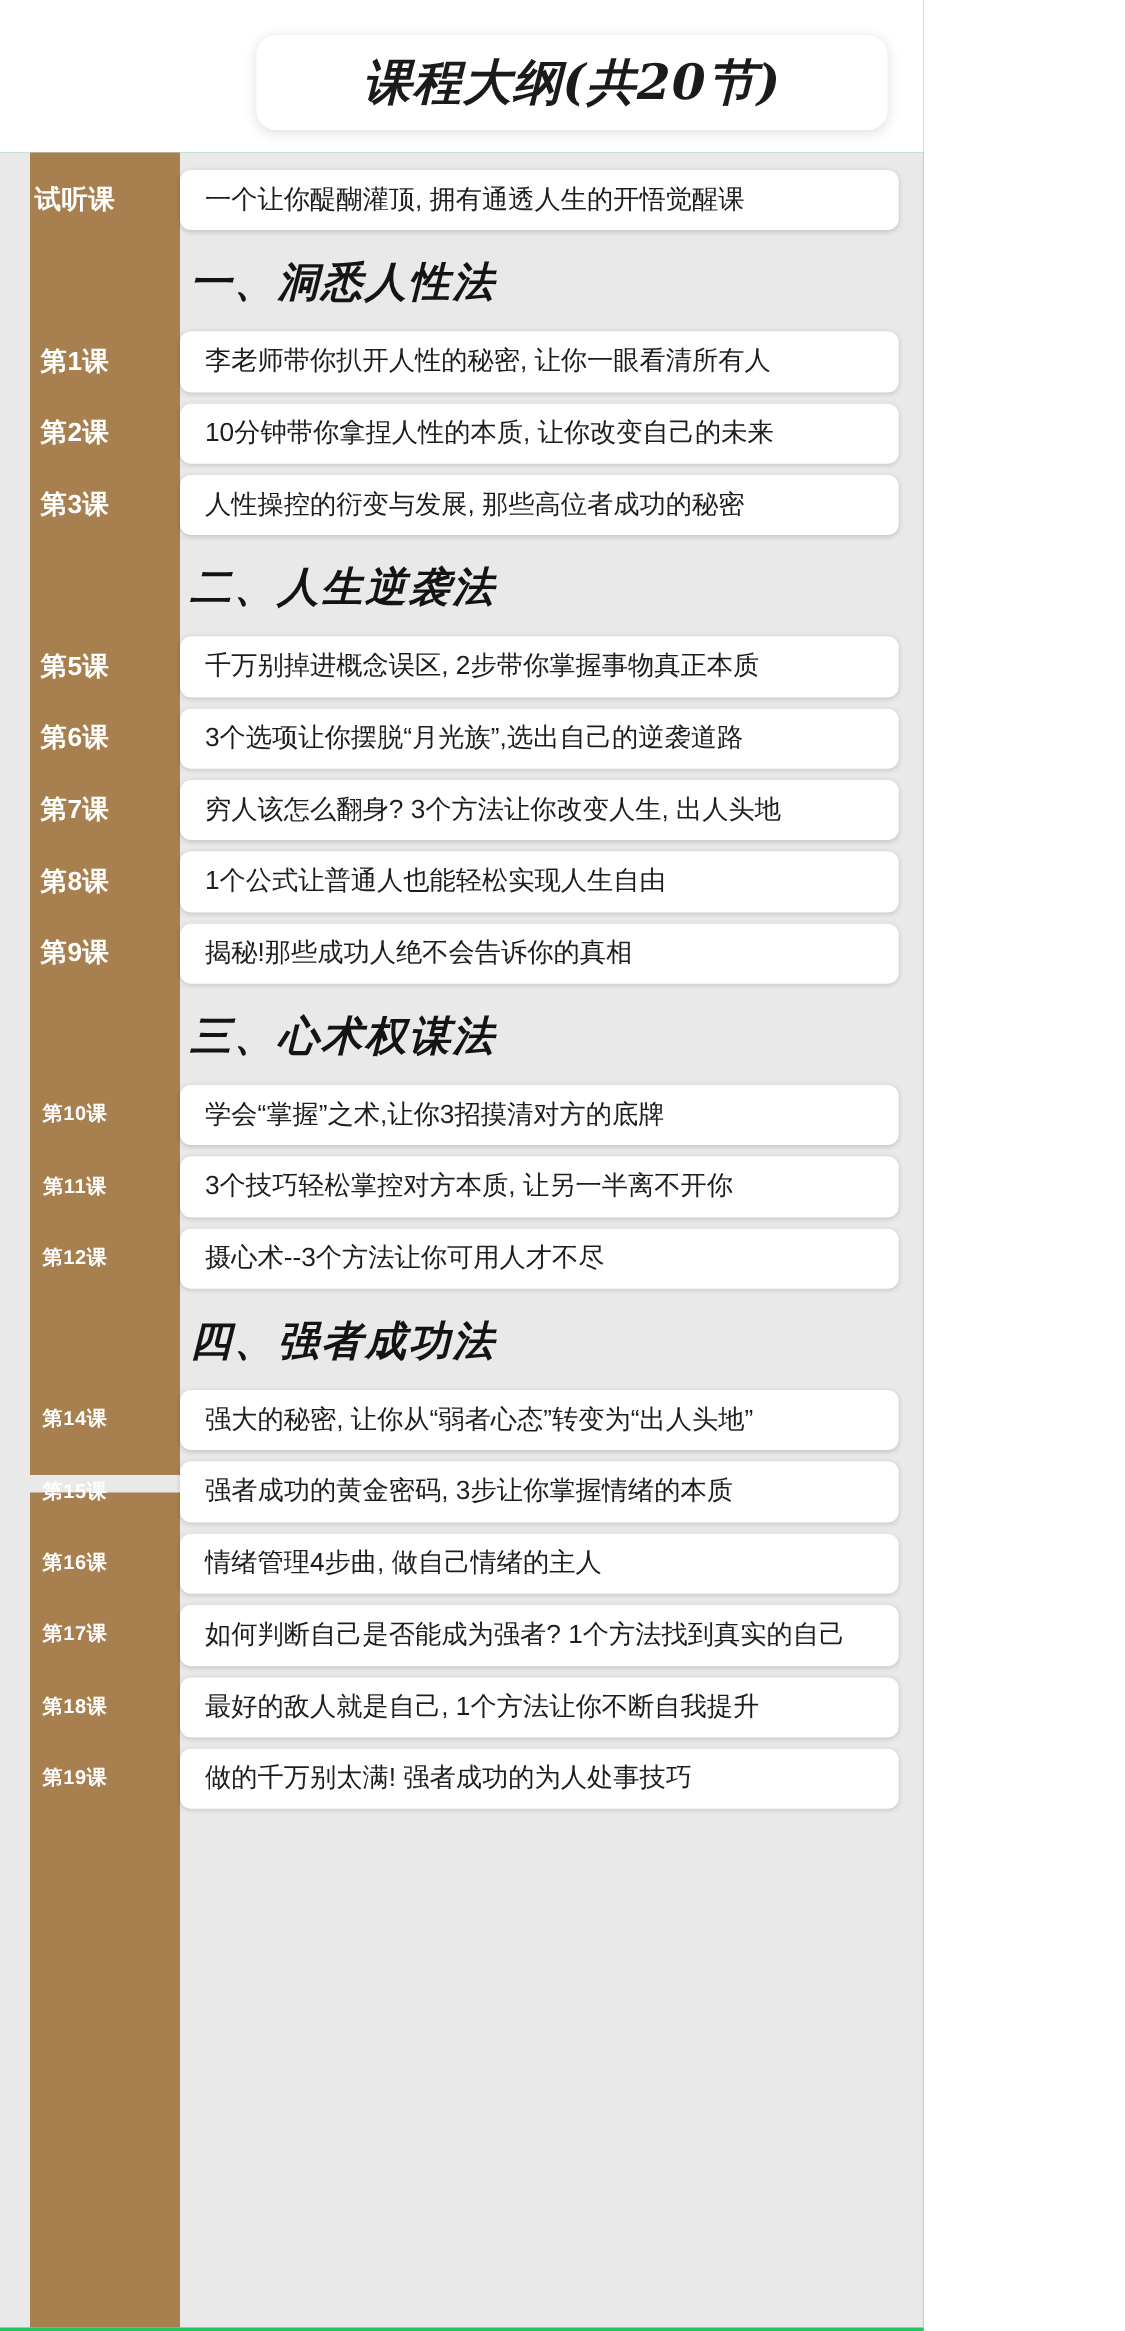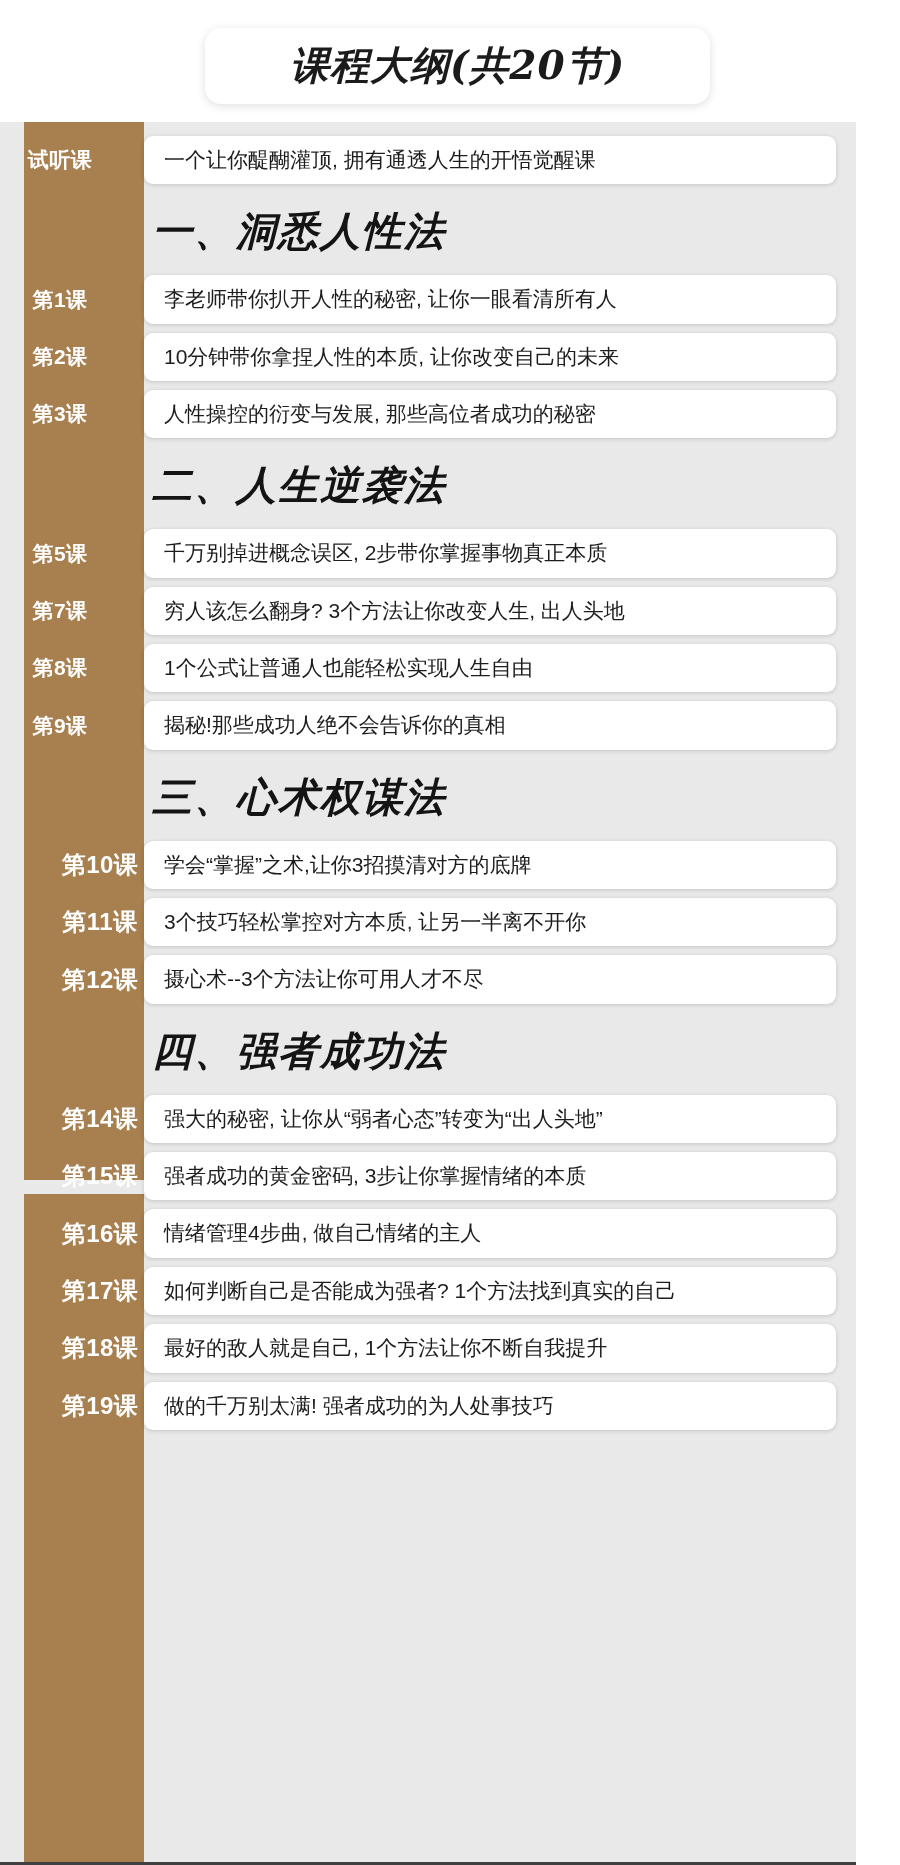--- a/index.html
+++ b/index.html
@@ -7,24 +7,24 @@
     padding: 0;
     background: #ffffff;
   }
   body {
     width: 900px;
     min-height: 1865px;
     font-family: "Liberation Sans", "DejaVu Sans", sans-serif;
     position: relative;
   }
   .page {
-    width: 856px;
+    width: 739px;
     min-height: 1865px;
     position: relative;
-    background: #404040;
+    background: #22c55e;
     overflow: hidden;
   }
   
   .header-band {
     height: 122px;
     background: #ffffff;
     position: relative;
   }
   .title-pill {
     position: absolute;
@@ -79,39 +79,38 @@
     width: 120px;
     text-align: center;
     color: #ffffff;
     font-size: 21px;
     font-weight: bold;
     line-height: 44px;
     letter-spacing: 0.5px;
     font-family: "Liberation Sans", "DejaVu Sans", sans-serif;
   }
   .lesson-label.small {
-    font-size: 24px;
-    margin-left: 40px;
+    font-size: 16px;
   }
   .lesson-card {
     flex: 1;
     background: #ffffff;
     border-radius: 9px;
     box-shadow: 0 1px 4px rgba(0,0,0,0.16);
     padding: 10px 20px;
     font-size: 21px;
     color: #1d1d1d;
     line-height: 1.35;
     min-height: 24px;
     display: flex;
     align-items: center;
   }
   .section-title {
     font-family: Liberation Mono, monospace;
-    font-size: 40px;
+    font-size: 33px;
     font-weight: bold;
     color: #141414;
     margin: 20px 0 16px 8px;
     letter-spacing: 2px;
     font-style: italic;
   }
   .bottom-pad { height: 46px; }
 </style>
 </head>
 <body>
@@ -145,20 +144,24 @@
         <div class="row">
           <div class="lesson-label">第3课</div>
           <div class="lesson-card">人性操控的衍变与发展, 那些高位者成功的秘密</div>
         </div>
         <div class="section-title">二、人生逆袭法</div>
         <div class="row">
           <div class="lesson-label">第5课</div>
           <div class="lesson-card">千万别掉进概念误区, 2步带你掌握事物真正本质</div>
         </div>
         <div class="row">
+          <div class="lesson-label">第6课</div>
+          <div class="lesson-card">3个选项让你摆脱“月光族”,选出自己的逆袭道路</div>
+        </div>
+        <div class="row">
           <div class="lesson-label">第7课</div>
           <div class="lesson-card">穷人该怎么翻身? 3个方法让你改变人生, 出人头地</div>
         </div>
         <div class="row">
           <div class="lesson-label">第8课</div>
           <div class="lesson-card">1个公式让普通人也能轻松实现人生自由</div>
         </div>
         <div class="row">
           <div class="lesson-label">第9课</div>
           <div class="lesson-card">揭秘!那些成功人绝不会告诉你的真相</div>

